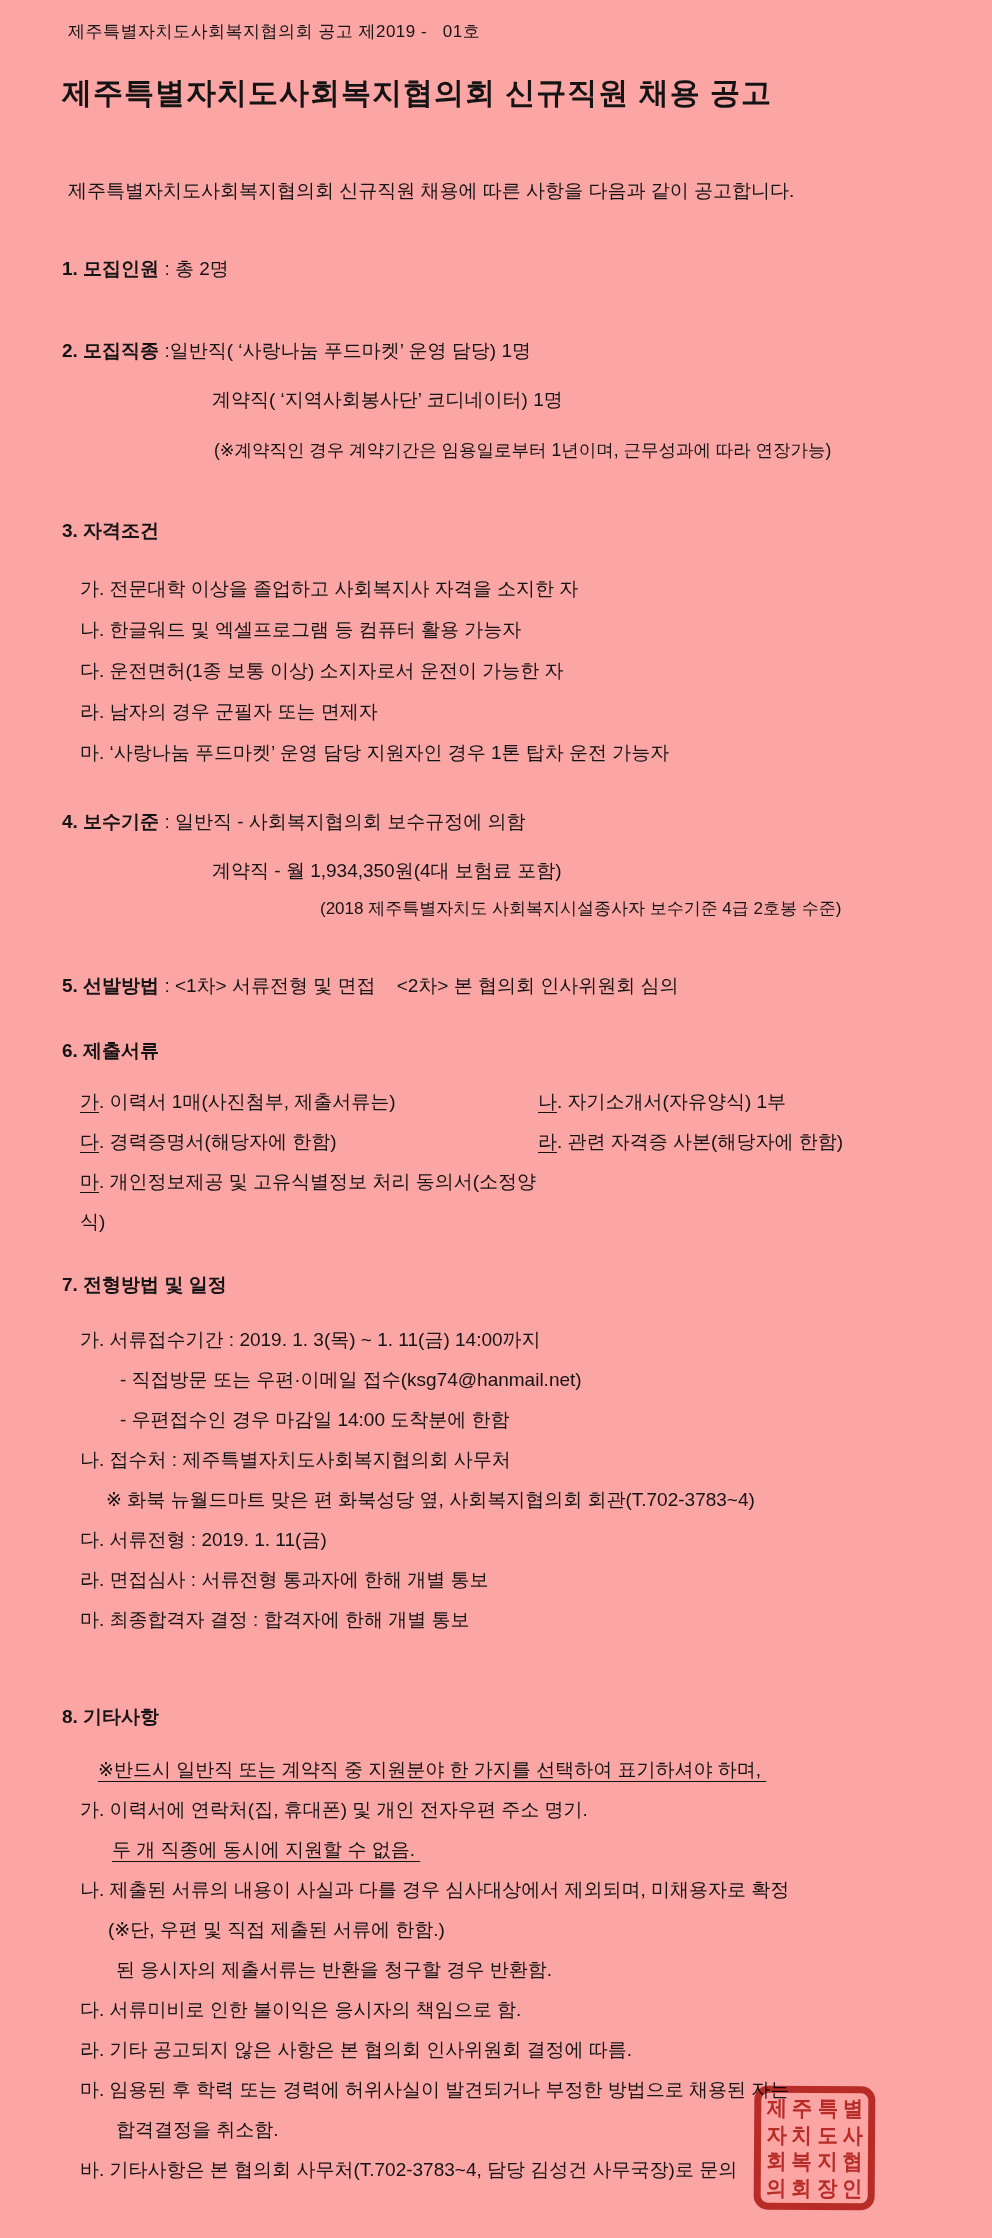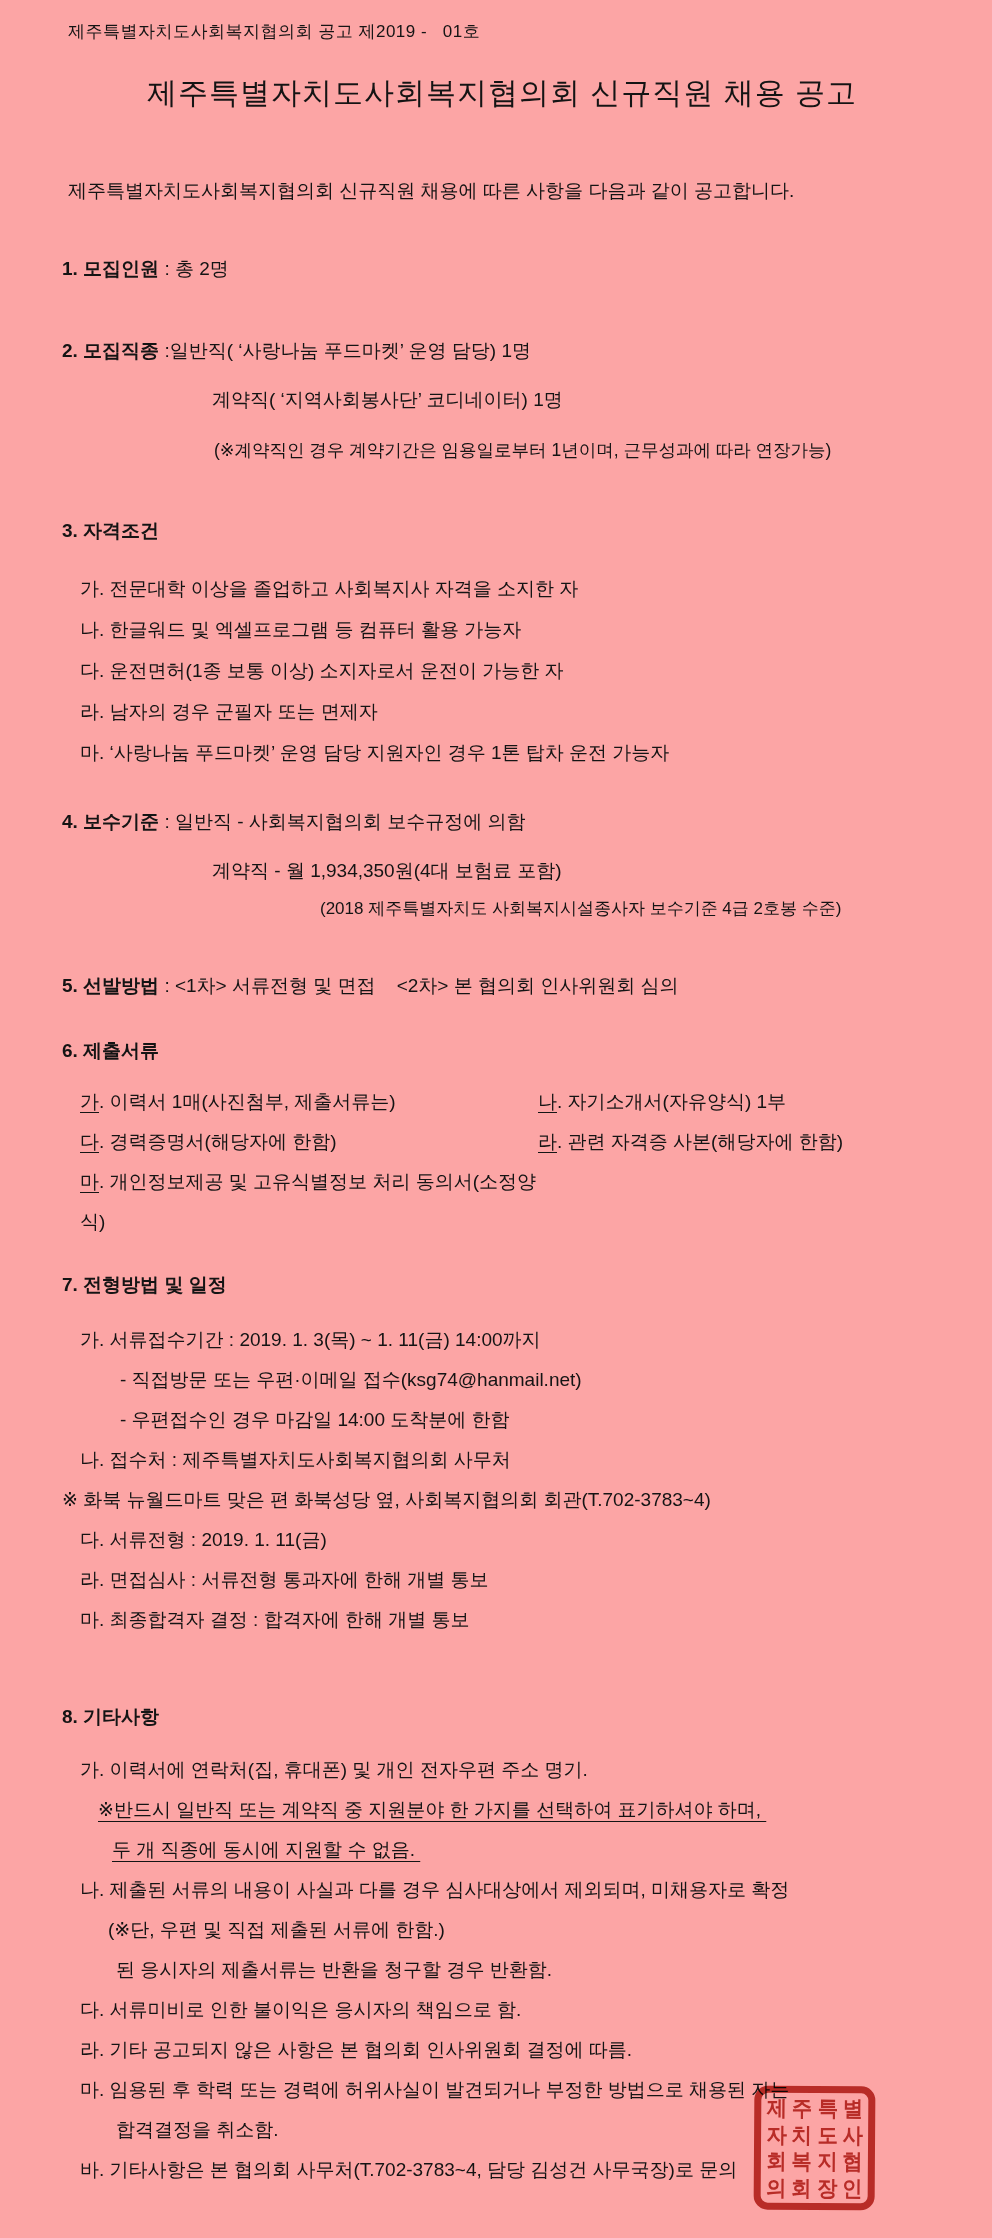--- a/index.html
+++ b/index.html
@@ -12,23 +12,23 @@
     font-family:"Liberation Sans","DejaVu Sans",sans-serif;
     overflow:hidden;
   }
   .content { padding:20px 50px 0 62px; }
   .line, .sec span, .cell span { white-space:pre-wrap; }
 
   .doc-number { font-size:17px; margin-left:6px; letter-spacing:.5px; }
 
   .title {
     margin-top:30px;
-    text-align:center;
+    text-align:left;
     font-size:30px;
-    font-weight:normal;
+    font-weight:bold;
     letter-spacing:1px;
   }
 
   .intro { font-size:19px; margin-top:64px; margin-left:6px; }
 
   .sec { font-size:19px; }
   .sec-label { font-weight:bold; }
 
   .s1 { margin-top:52px; }
   .s2 { margin-top:56px; }
@@ -50,21 +50,21 @@
   .s6-row { display:flex; line-height:40px; margin-left:18px; }
   .s6-row .cell { width:458px; }
   .s6-row .cell.right { width:auto; }
   .u { text-decoration:underline; text-underline-offset:4px; }
 
   .s7 { margin-top:30px; }
   .s7 .vlist7 { margin-top:22px; }
   .vlist7 > div, .vlist8 > div { line-height:40px; }
   .ind-a    { margin-left:18px; }
   .ind-dash { margin-left:58px; }
-  .ind-star { }
+  .ind-star { margin-left:44px; }
 
   .s8 { margin-top:64px; }
   .s8 .vlist8 { margin-top:20px; }
   .ind-star8 { margin-left:36px; }
   .ind-cont2 { margin-left:50px; }
   .ind-cont  { margin-left:54px; }
   .ind-paren { margin-left:46px; }
   .ul-line { text-decoration:underline; text-underline-offset:5px; }
 
   .seal {
@@ -166,22 +166,22 @@
         <div class="line ind-star">※ 화북 뉴월드마트 맞은 편 화북성당 옆, 사회복지협의회 회관(T.702-3783~4)</div>
         <div class="line ind-a">다. 서류전형 : 2019. 1. 11(금)</div>
         <div class="line ind-a">라. 면접심사 : 서류전형 통과자에 한해 개별 통보</div>
         <div class="line ind-a">마. 최종합격자 결정 : 합격자에 한해 개별 통보</div>
       </div>
     </div>
 
     <div class="sec s8">
       <div class="sec-label">8. 기타사항</div>
       <div class="vlist8">
+        <div class="line ind-star8 ul-line">※반드시 일반직 또는 계약직 중 지원분야 한 가지를 선택하여 표기하셔야 하며, </div>
         <div class="line ind-a">가. 이력서에 연락처(집, 휴대폰) 및 개인 전자우편 주소 명기.</div>
-        <div class="line ind-star8 ul-line">※반드시 일반직 또는 계약직 중 지원분야 한 가지를 선택하여 표기하셔야 하며, </div>
         <div class="line ind-cont2 ul-line">두 개 직종에 동시에 지원할 수 없음. </div>
         <div class="line ind-a">나. 제출된 서류의 내용이 사실과 다를 경우 심사대상에서 제외되며, 미채용자로 확정</div>
         <div class="line ind-paren">(※단, 우편 및 직접 제출된 서류에 한함.)</div>
         <div class="line ind-cont">된 응시자의 제출서류는 반환을 청구할 경우 반환함.</div>
         <div class="line ind-a">다. 서류미비로 인한 불이익은 응시자의 책임으로 함.</div>
         <div class="line ind-a">라. 기타 공고되지 않은 사항은 본 협의회 인사위원회 결정에 따름.</div>
         <div class="line ind-a">마. 임용된 후 학력 또는 경력에 허위사실이 발견되거나 부정한 방법으로 채용된 자는</div>
         <div class="line ind-cont">합격결정을 취소함.</div>
         <div class="line ind-a">바. 기타사항은 본 협의회 사무처(T.702-3783~4, 담당 김성건 사무국장)로 문의</div>
       </div>

